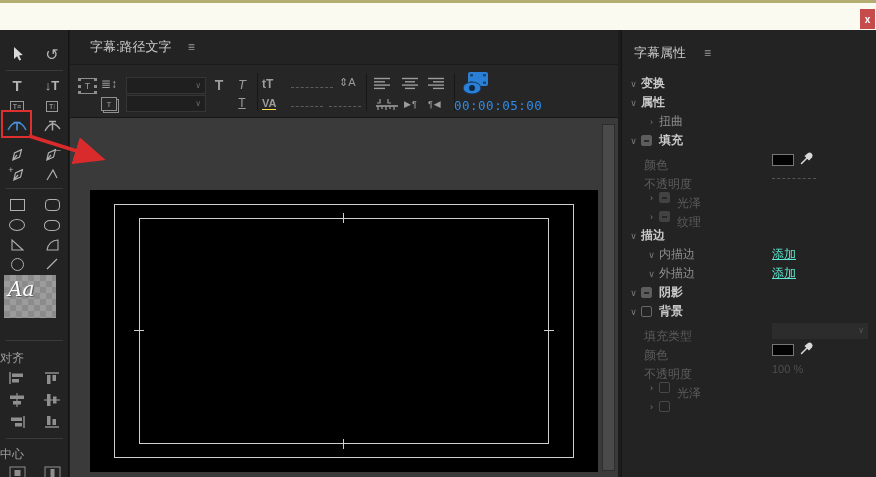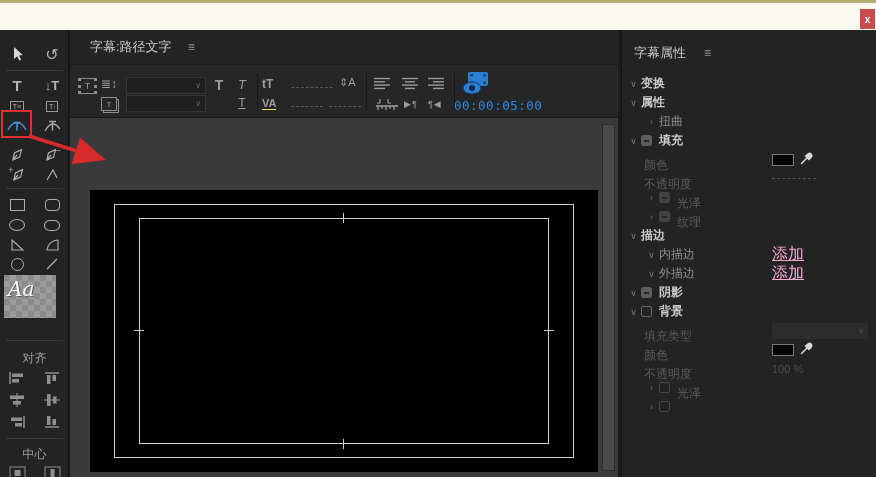--- a/index.html
+++ b/index.html
@@ -25,21 +25,21 @@
   .boxtool { border:1px solid #9a9a9a; font-size:7px; line-height:1; padding:1px 2px; color:#b3b3b3; }
   .shape { border:1px solid #b0b0b0; }
   #font-swatch { position:absolute; left:4px; top:245px; width:52px; height:43px;
     background-color:#8b8b8b;
     background-image:linear-gradient(45deg,#9c9c9c 25%,transparent 25%,transparent 75%,#9c9c9c 75%),
                      linear-gradient(45deg,#9c9c9c 25%,transparent 25%,transparent 75%,#9c9c9c 75%);
     background-position:0 0,6px 6px; background-size:12px 12px;
     display:flex; padding:2px 4px; cursor:pointer; }
   #font-swatch span { color:#fff; font-size:20px; font-style:italic;
     font-family:"DejaVu Serif", serif; text-shadow:1px 1px 1px #555; }
-  .sectionlabel { position:absolute; left:0; width:69px; text-align:center;
+  .sectionlabel { position:absolute; left:0; width:69px; text-align:left;
     color:#9f9f9f; font-size:12px; }
   #path-highlight { position:absolute; left:1px; top:80px; width:31px; height:28px;
     border:2px solid #e02f2f; z-index:30; }
 
   
   #centerpanel { position:absolute; left:70px; top:30px; width:548px; height:447px;
     background:#232323; }
   #titler-header { position:absolute; left:0; top:0; width:548px; height:34px;
     display:flex; align-items:center; padding-left:20px; gap:16px;
     color:#c9c9c9; font-size:13px; }
@@ -84,21 +84,21 @@
     margin-right:7px; flex:none; position:relative; cursor:pointer; }
   .cb.filled { background:#5d5d5d; border-color:#5d5d5d; }
   .cb.filled i { position:absolute; left:2px; top:4px; width:5px; height:2px; background:#2a2a2a; }
   .cb.dimmed { opacity:.55; }
   .lbl-bright { color:#c9c9c9; font-weight:bold; }
   .lbl-mid { color:#8f8f8f; }
   .lbl-dim { color:#5c5c5c;margin-top:11px; }
   .rzone { position:absolute; left:150px; top:0; height:19px; display:flex;
     align-items:center; gap:6px; }
   .swatch { width:22px; height:12px; background:#030303; border:1px solid #777; cursor:pointer; }
-  .addlink { color:#f9a8d4; text-decoration:underline; font-size:16px; cursor:pointer;font-family:Liberation Serif, serif; }
+  .addlink { color:#5eead4; text-decoration:underline; font-size:12px; cursor:pointer;font-family:Liberation Serif, serif; }
   .dashval { width:44px; border-bottom:1px dashed #555; height:1px; }
   .ddl { width:96px; height:16px; background:#2c2c2c; display:flex; align-items:center;
     justify-content:flex-end; padding-right:4px; color:#555; font-size:8px; cursor:pointer; }
   .dimtext { color:#4f4f4f; font-size:11px; }
 
   #arrow-overlay { position:absolute; left:0; top:0; width:876px; height:477px;
     pointer-events:none; z-index:40; }
 </style>
 </head>
 <body>

